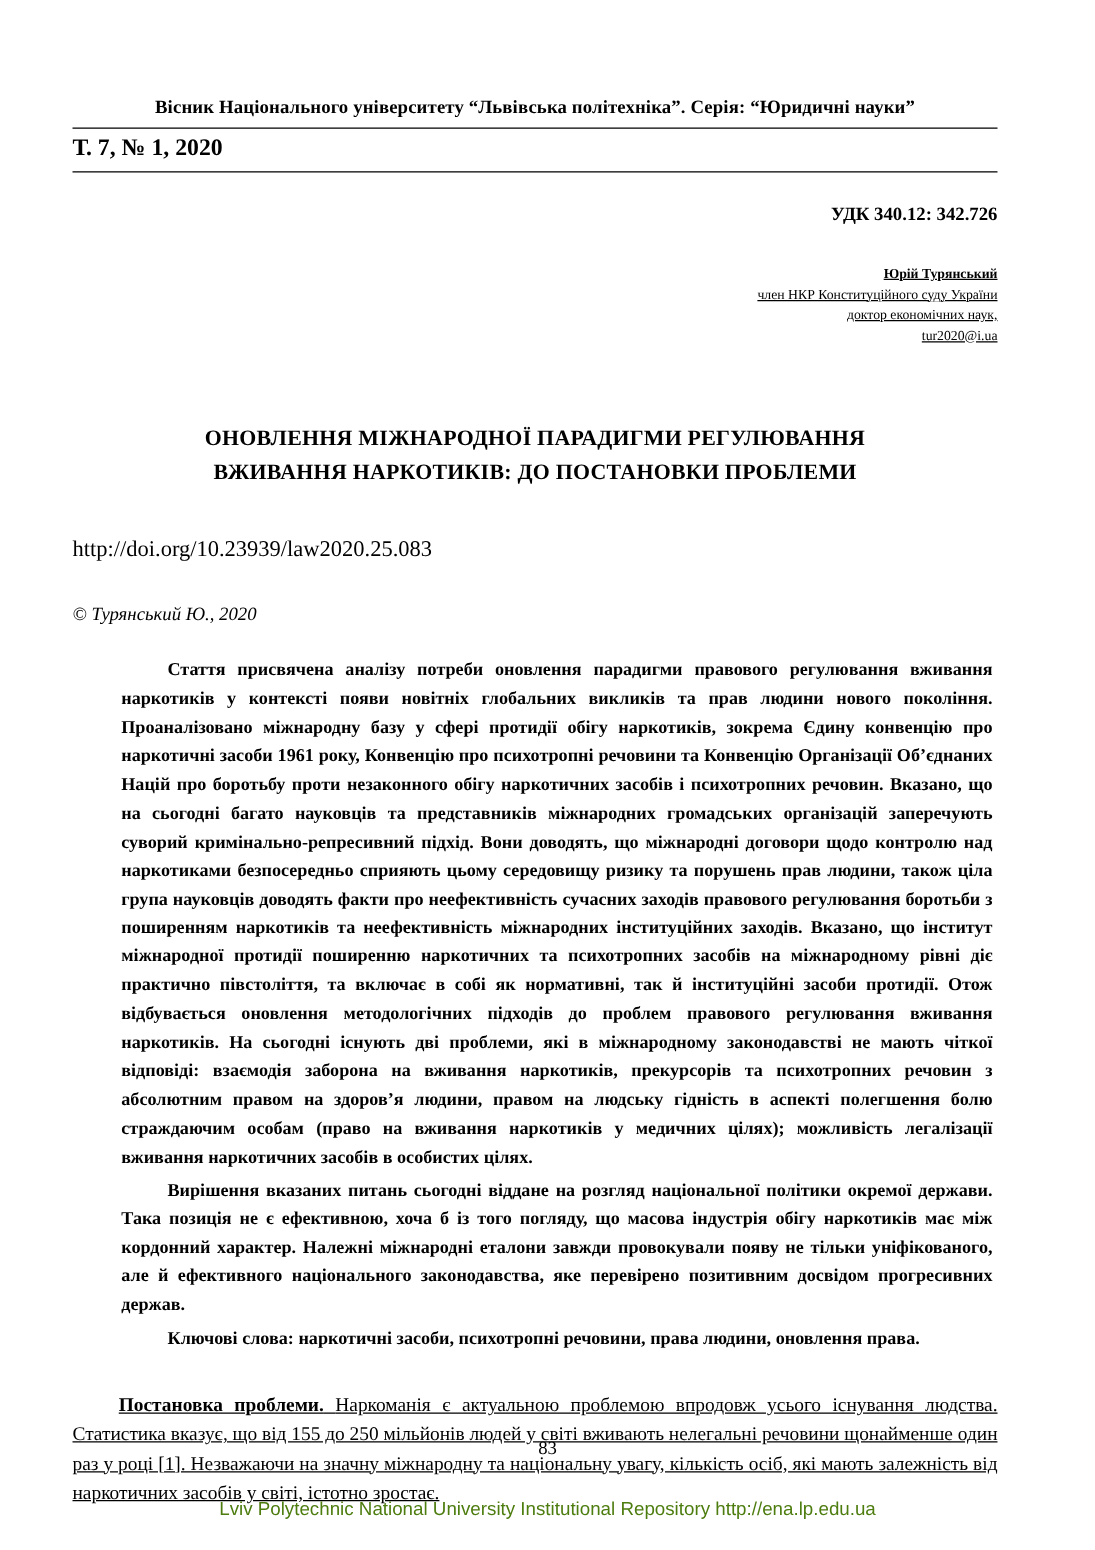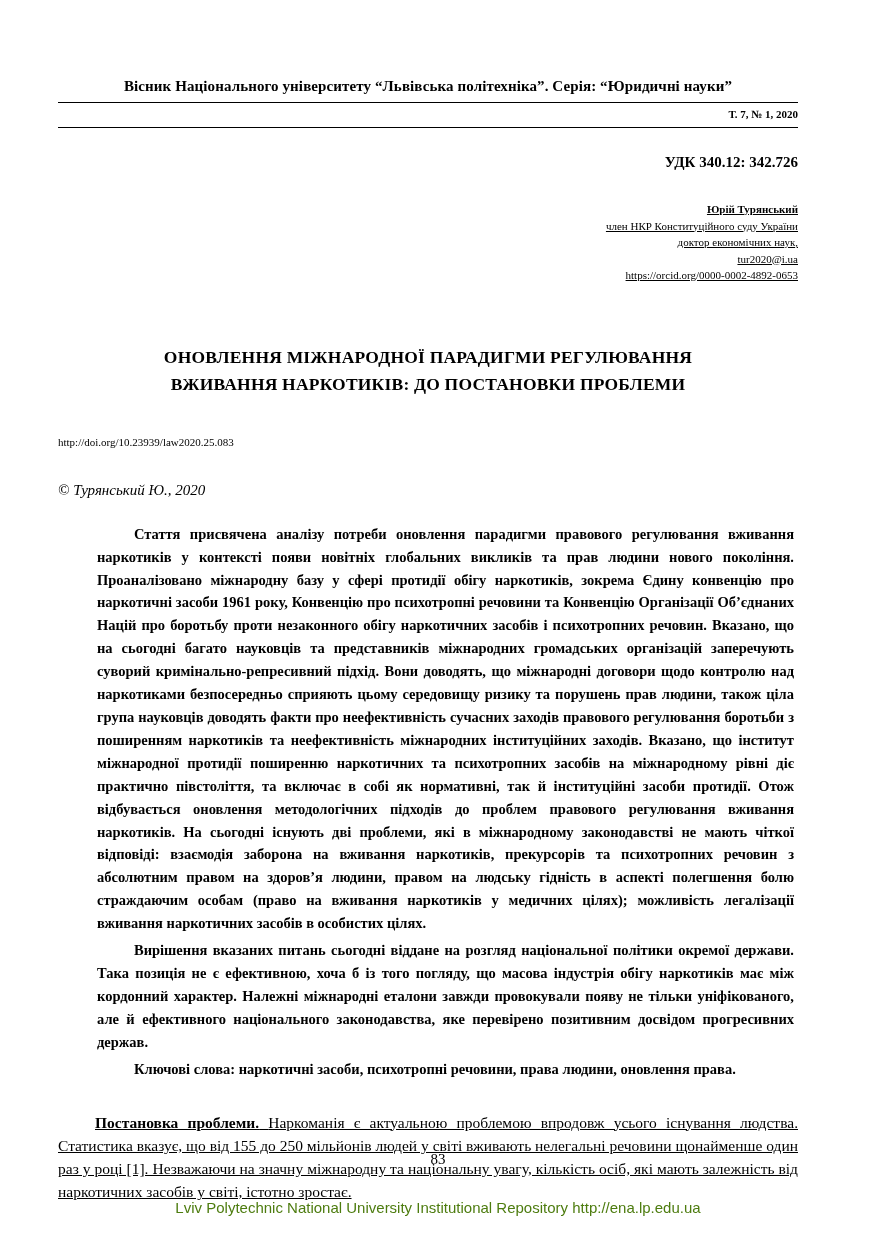--- a/index.html
+++ b/index.html
@@ -22,22 +22,22 @@
   .journal-title {
     text-align: center;
     font-weight: bold;
     font-size: 15px;
     padding-bottom: 7px;
     border-bottom: 1.5px solid #000;
     letter-spacing: 0.1px;
   }
   .volume-line {
     font-weight: bold;
-    font-size: 11px;
-    text-align: right;
+    font-size: 19px;
+    text-align: left;
     padding: 5px 0 7px 0;
     border-bottom: 1.5px solid #000;
   }
   .udc {
     margin-top: 26px;
     text-align: right;
     font-weight: bold;
     font-size: 15px;
   }
   .author-block {
@@ -51,21 +51,21 @@
   .article-title {
     margin: 60px 0 0 0;
     text-align: center;
     font-weight: bold;
     font-size: 17.5px;
     line-height: 1.55;
     letter-spacing: 0.2px;
   }
   .doi-line {
     margin-top: 38px;
-    font-size: 11px;
+    font-size: 18px;
   }
   .copyright-line {
     margin-top: 34px;
     font-style: italic;
     font-size: 15px;
   }
   .abstract {
     margin: 24px 0 0 35px;
     font-weight: bold;
     font-size: 14.5px;
@@ -116,21 +116,20 @@
     <div class="volume-line">Т. 7, № 1, 2020</div>
   </header>
 
   <div class="udc">УДК 340.12: 342.726</div>
 
   <div class="author-block">
     <div class="author-name">Юрій Турянський</div>
     <div>член НКР Конституційного суду України</div>
     <div>доктор економічних наук,</div>
     <div>tur2020@i.ua</div>
-    <div>https://orcid.org/0000-0002-4892-0653</div>
   </div>
 
   <h1 class="article-title">
     <span>ОНОВЛЕННЯ МІЖНАРОДНОЇ ПАРАДИГМИ РЕГУЛЮВАННЯ</span><br>
     <span>ВЖИВАННЯ НАРКОТИКІВ: ДО ПОСТАНОВКИ ПРОБЛЕМИ</span>
   </h1>
 
   <div class="doi-line">http://doi.org/10.23939/law2020.25.083</div>
 
   <div class="copyright-line">© Турянський Ю., 2020</div>

